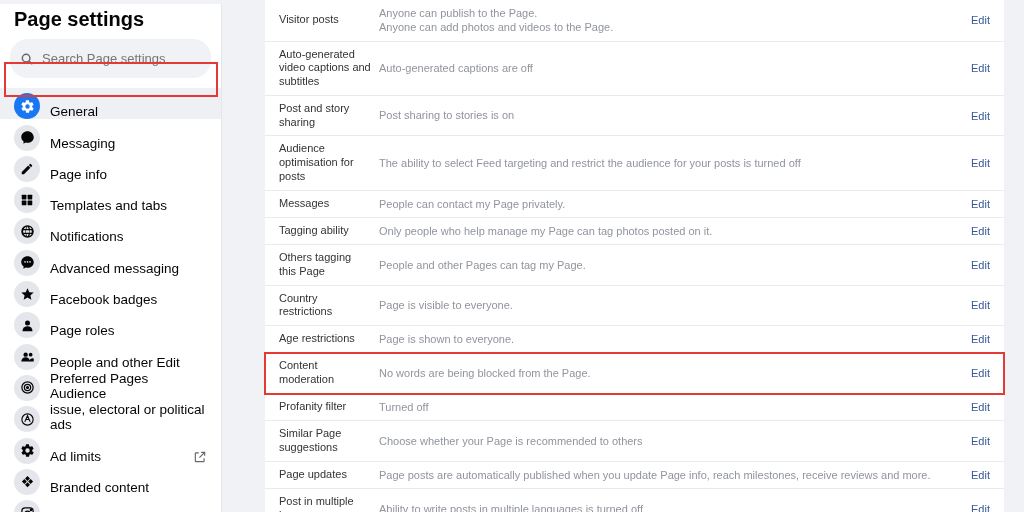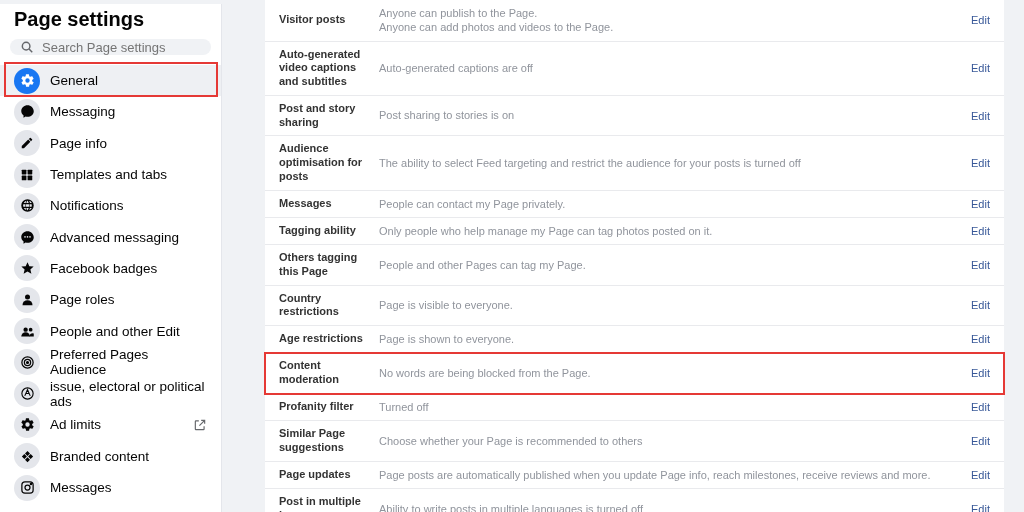--- a/index.html
+++ b/index.html
@@ -1,32 +1,32 @@
 <!DOCTYPE html>
 <html><head>
 <meta charset="utf-8">
 <style>
   html,body{margin:0;padding:0;font-family:Helvetica,Arial,sans-serif;background:#f0f2f5;color:#1c1e21;width:1024px;height:512px;overflow:hidden;font-size:13px}
   *{box-sizing:border-box}
   .sidebar{position:absolute;left:0;top:4px;width:222px;height:512px;background:#fff;border-right:1px solid #e4e6eb}
   .title{font-size:20px;font-weight:700;color:#050505;margin:4px 0 8px 14px}
-  .search{margin:0 10px 10px;display:flex;align-items:center;background:#f0f2f5;border-radius:18px;height:16px;padding:0 10px;color:#65676b}
+  .search{margin:0 10px 10px;display:flex;align-items:center;background:#f0f2f5;border-radius:18px;height:39px;padding:0 10px;color:#65676b}
   .search input{border:0;background:transparent;outline:none;font-size:13px;color:#65676b;flex:1;margin-left:6px}
-  .nav-item{display:flex;align-items:center;height:31.3px;padding:0 14px;cursor:pointer;color:#050505;font-size:13.5px}
+  .nav-item{display:flex;align-items:flex-end;height:31.3px;padding:0 14px;cursor:pointer;color:#050505;font-size:13.5px}
   .nav-item .ic{width:26px;height:26px;border-radius:50%;background:#e4e6eb;display:flex;align-items:center;justify-content:center;margin-right:10px;flex:0 0 26px}
   .nav-item.active{background:#eef0f3}
   .nav-item.active .ic{background:#1877f2;color:#fff}
   .hl-nav{position:absolute;left:4px;top:58px;width:214px;height:35px;border:2px solid #e53935;pointer-events:none}
   .ext{margin-left:auto;color:#65676b}
   svg{display:block}
 
   .main{position:absolute;left:245px;right:0;top:0;bottom:0;overflow:auto;padding:0 10px 20px}
   .panel{background:#fff;margin:0 10px;min-width:720px}
   .row{display:flex;align-items:center;border-bottom:1px solid #e9eaed;padding:6px 14px;min-height:22.5px;font-size:11px}
-  .row .label{flex:0 0 100px;font-weight:700;color:#333;padding-right:8px;line-height:1.25}
+  .row .label{flex:0 0 100px;font-weight:400;color:#333;padding-right:8px;line-height:1.25}
   .row .desc{flex:1;color:#90949c;padding-right:8px;line-height:1.3}
   .row .edit{color:#385898;font-size:11px;cursor:pointer}
   .row.content-mod{outline:2px solid #e53935;outline-offset:-1px}
 </style>
 </head>
 <body>
 
 <div class="sidebar">
   <div class="title">Page settings</div>
   <div class="search">

